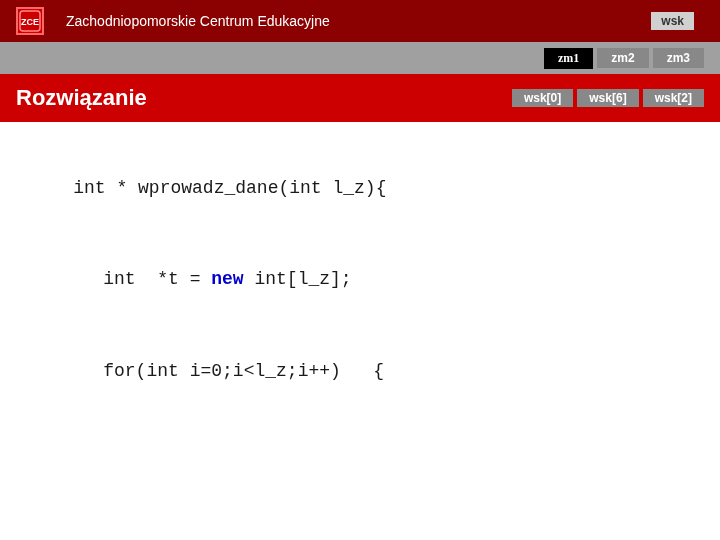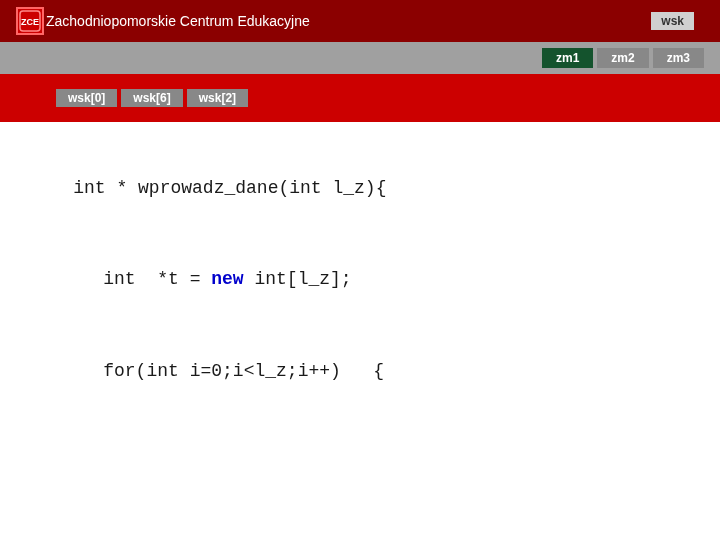--- a/index.html
+++ b/index.html
@@ -15,21 +15,21 @@
       font-family: Arial, sans-serif;
       overflow: hidden;
     }
 
     .header {
       background: #8b0000;
       color: white;
       padding: 0 16px;
       display: flex;
       align-items: center;
-      gap: 2px;
+      gap: 22px;
       height: 42px;
     }
 
     .header-logo {
       width: 28px;
       height: 28px;
       background: #cc0000;
       border: 2px solid #ff6666;
       display: flex;
       align-items: center;
@@ -67,21 +67,22 @@
     .tab {
       padding: 3px 14px;
       font-size: 12px;
       font-weight: bold;
       cursor: pointer;
       border: none;
       color: white;
     }
 
     .tab.active {
-      background: #14532d;
+      background: #000000;
+      font-family: Liberation Serif, serif;
     }
 
     .tab.inactive {
       background: #888888;
     }
 
     .section-title-bar {
       background: #cc0000;
       color: white;
       padding: 8px 16px;
@@ -152,20 +153,21 @@
   </div>
 </div>
 
 <div class="top-bar">
   <button class="tab active">zm1</button>
   <button class="tab inactive">zm2</button>
   <button class="tab inactive">zm3</button>
 </div>
 
 <div class="section-title-bar">
+  <span>Rozwiązanie</span>
   <div class="wsk-labels">
     <span class="wsk-item">wsk[0]</span>
     <span class="wsk-item">wsk[6]</span>
     <span class="wsk-item">wsk[2]</span>
   </div>
 </div>
 
 <div class="content">
   <span class="code-line">
     <span>int * wprowadz_dane(int l_z){</span>

